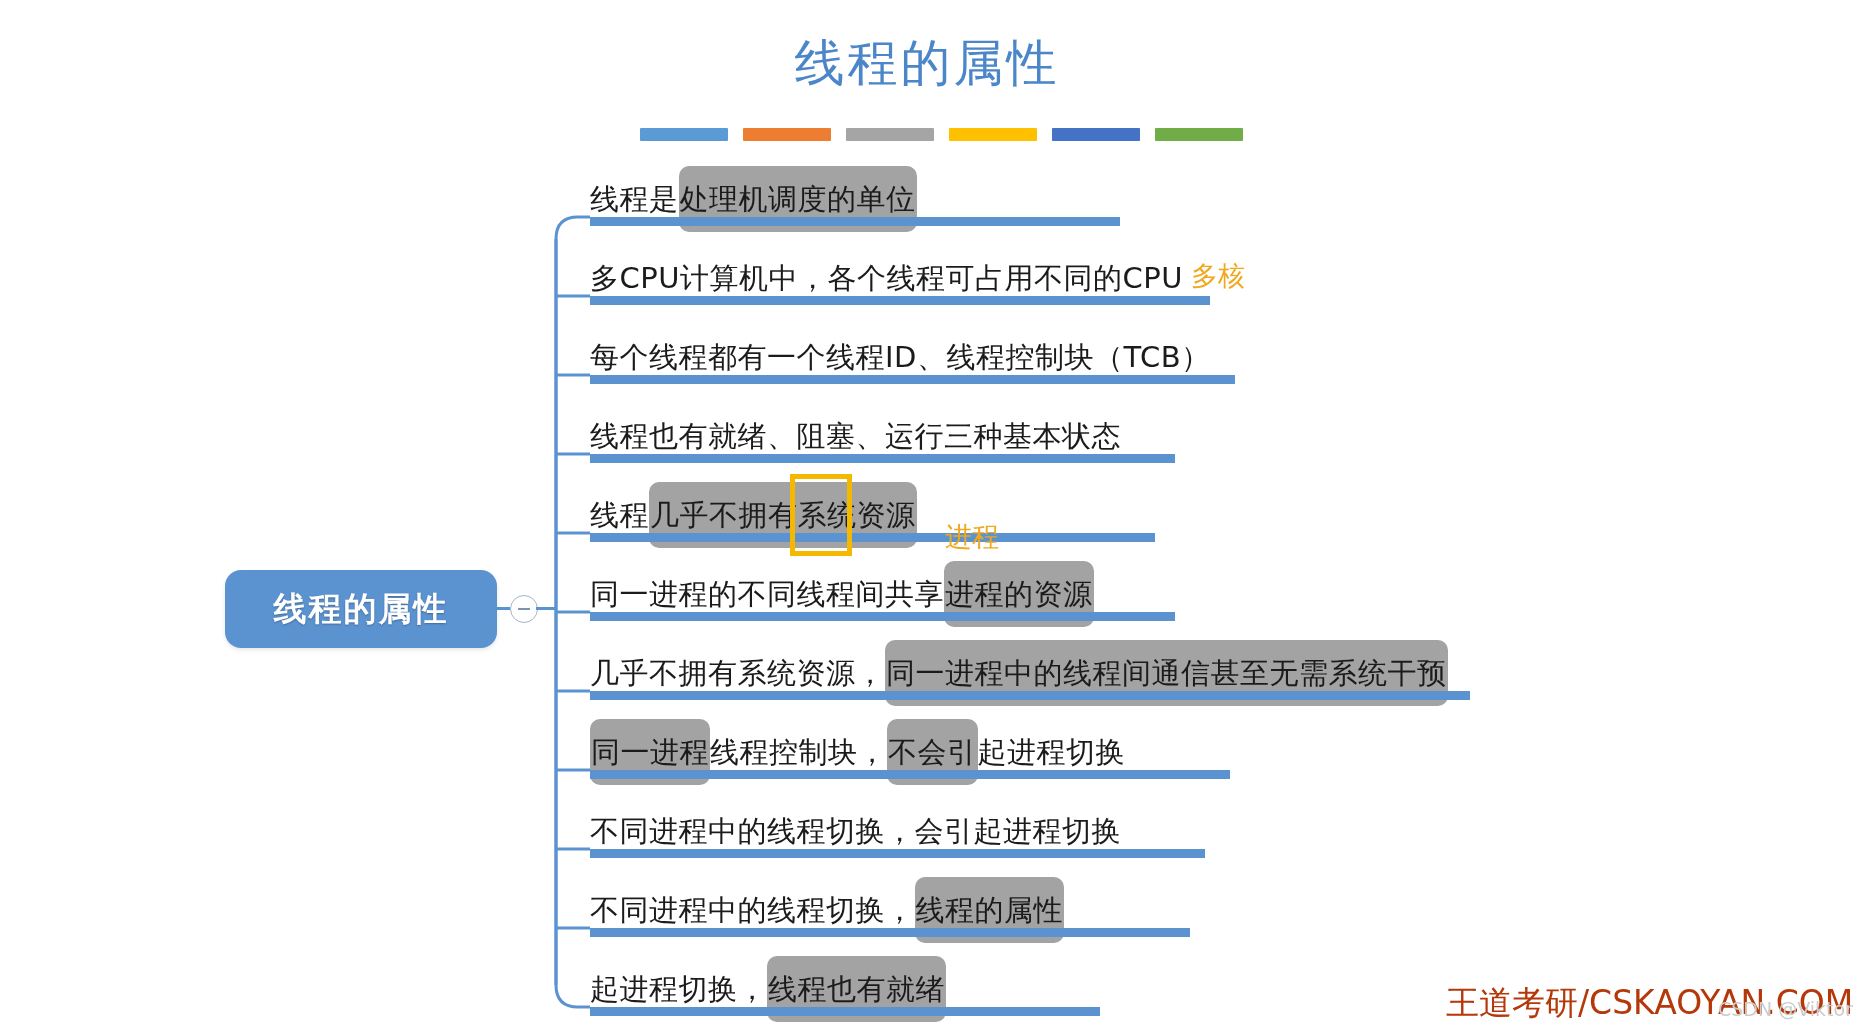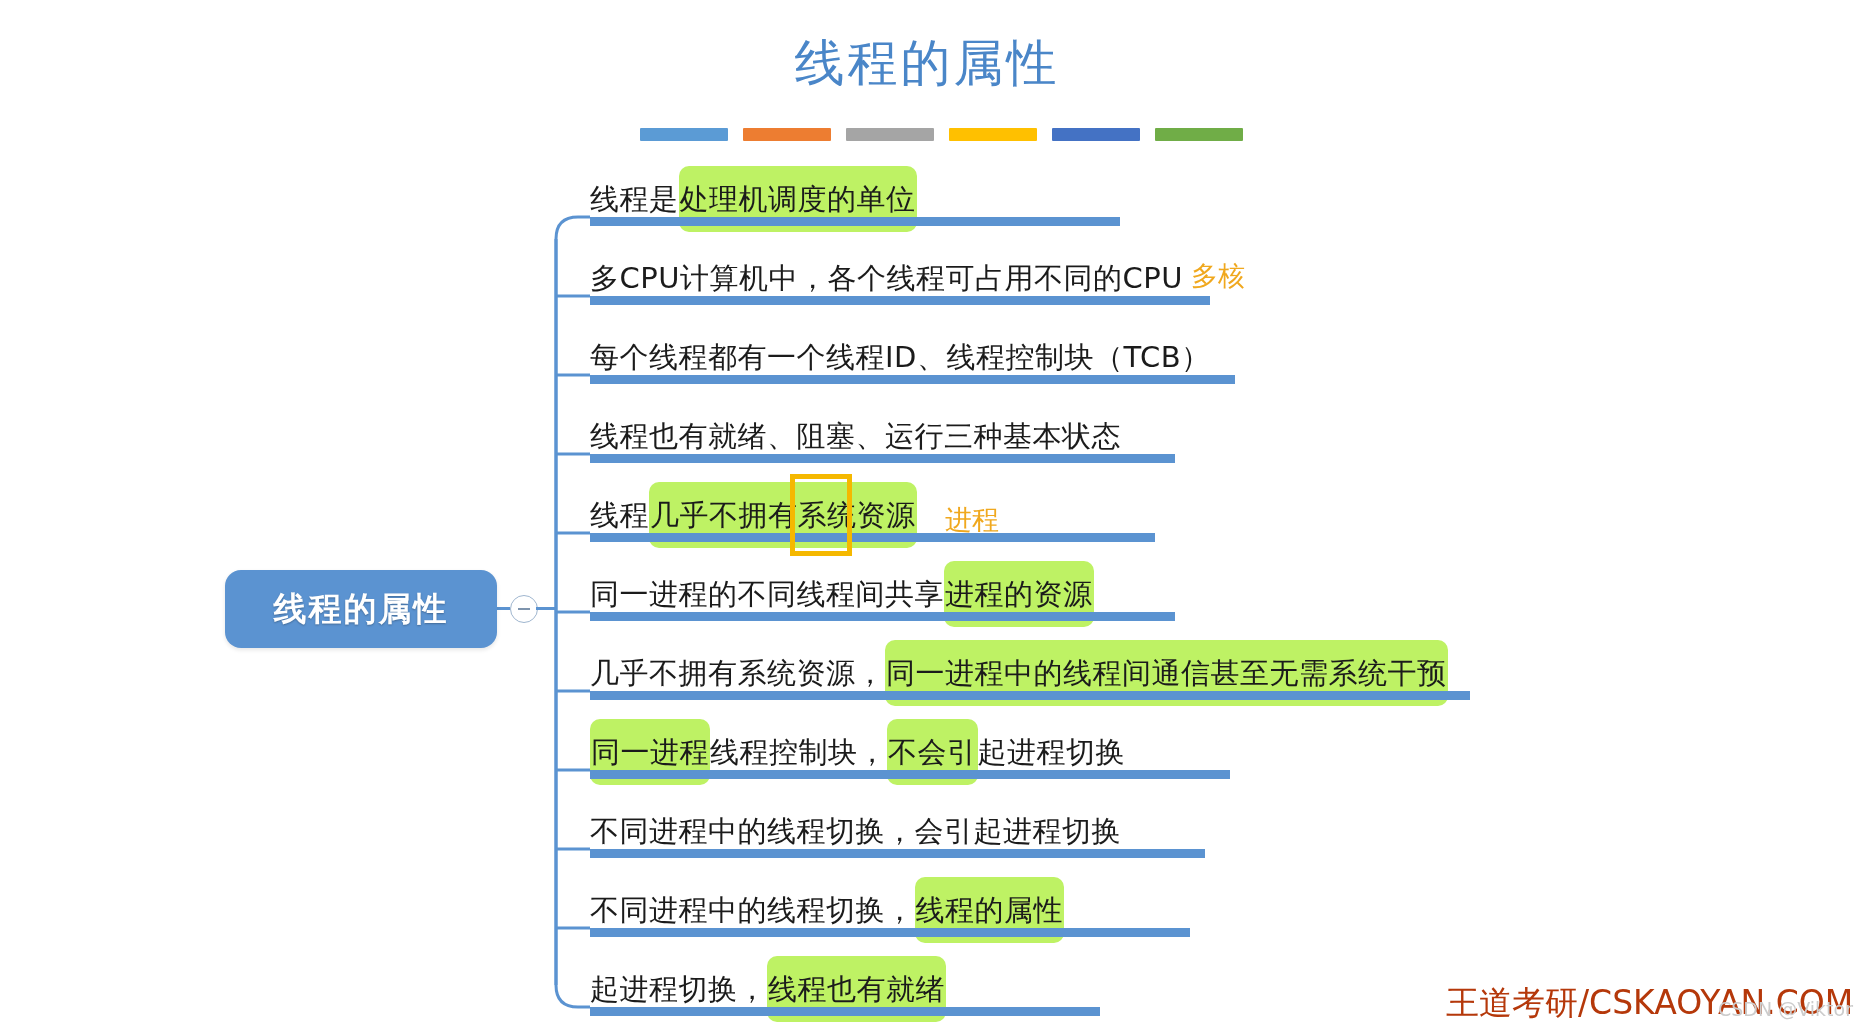--- a/index.html
+++ b/index.html
@@ -102,21 +102,21 @@
   .row .row-text {
     position: absolute;
     left: 0; bottom: 12px;
     font-size: 29px;
     color: #1b1b1b;
     letter-spacing: 0.5px;
     white-space: nowrap;
     line-height: 1;
   }
   .row .row-text .hl {
-    background: #bef264;
+    background: #a3a3a3;
     border-radius: 10px;
     padding: 16px 1px;
     box-decoration-break: clone;
     -webkit-box-decoration-break: clone;
   }
   .row .row-underline {
     position: absolute;
     left: 0; bottom: 0;
     height: 9px;
     background: #5b93d1;
@@ -246,13 +246,13 @@
       <div class="row-underline" style="width: 510px;"></div>
     </div>
   </div>
 
 <div id="annot-rect"></div>
 
 <div id="watermark-brand">王道考研/CSKAOYAN.COM</div>
 <div id="watermark-csdn">CSDN @Viktoriae</div>
 
 <div class="side-note" style="left: 1191px; top: 262px;">多核</div>
-<div class="side-note" style="left: 945px; top: 506px;">进程</div>
+<div class="side-note" style="left: 945px; top: 523px;">进程</div>
 
 </body></html>

